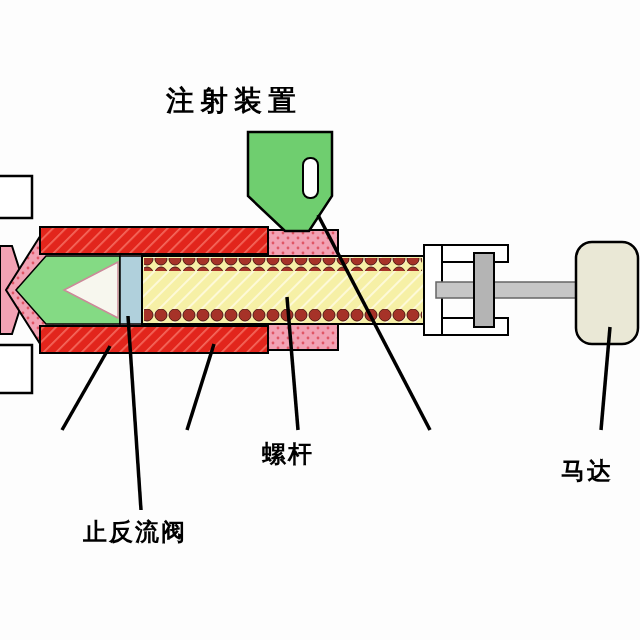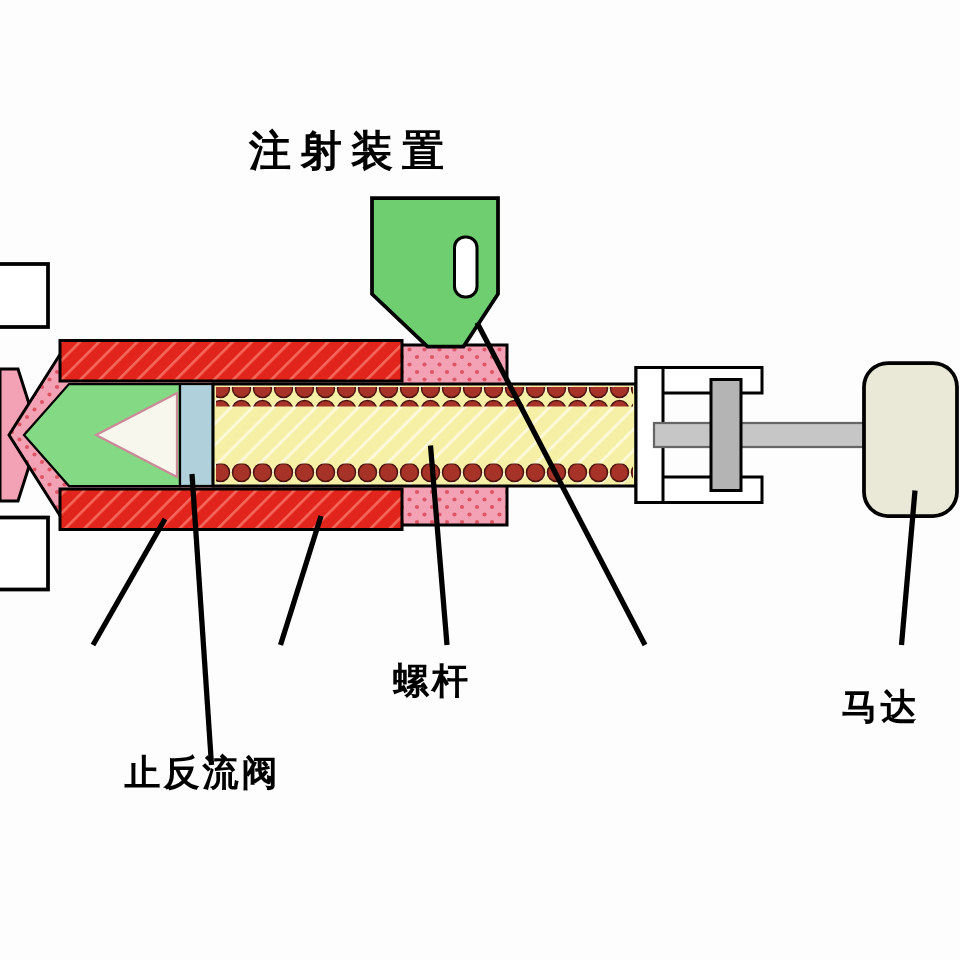--- a/index.html
+++ b/index.html
@@ -77,15 +77,15 @@
     <line x1="128" y1="316" x2="141" y2="510" class="ln"></line>
     <line x1="214" y1="344" x2="187" y2="430" class="ln"></line>
     <line x1="287" y1="297" x2="298" y2="430" class="ln"></line>
     <line x1="318" y1="215" x2="430" y2="430" class="ln"></line>
     <line x1="610" y1="327" x2="601" y2="430" class="ln"></line>
   </svg>
 
   <div class="lbl title" style="left:166px; top:82px;">注射装置</div>
   <div class="lbl" style="left:262px; top:438px;">螺杆</div>
   <div class="lbl" style="left:561px; top:435px;margin-top:20px;">马达</div>
-  <div class="lbl" style="left:83px;  top:499px;">止反流阀</div>
+  <div class="lbl" style="left:83px;  top:516px;">止反流阀</div>
 
 </div>
 
 </body></html>

